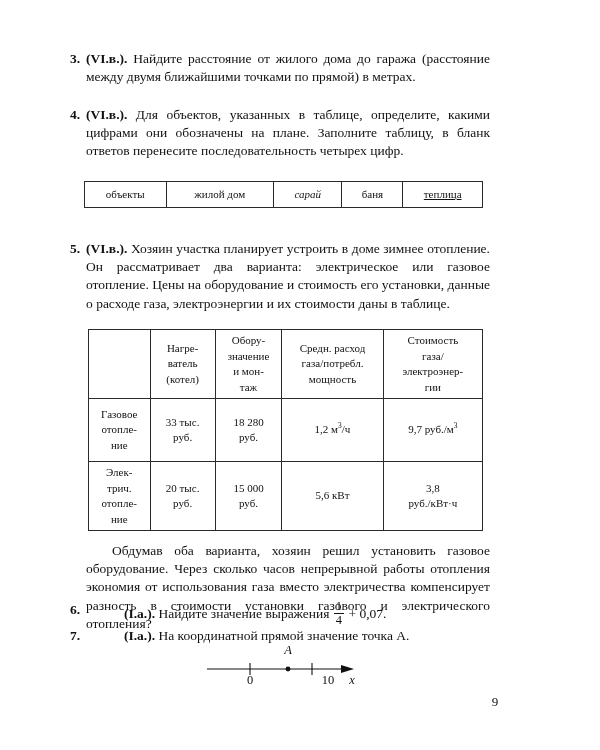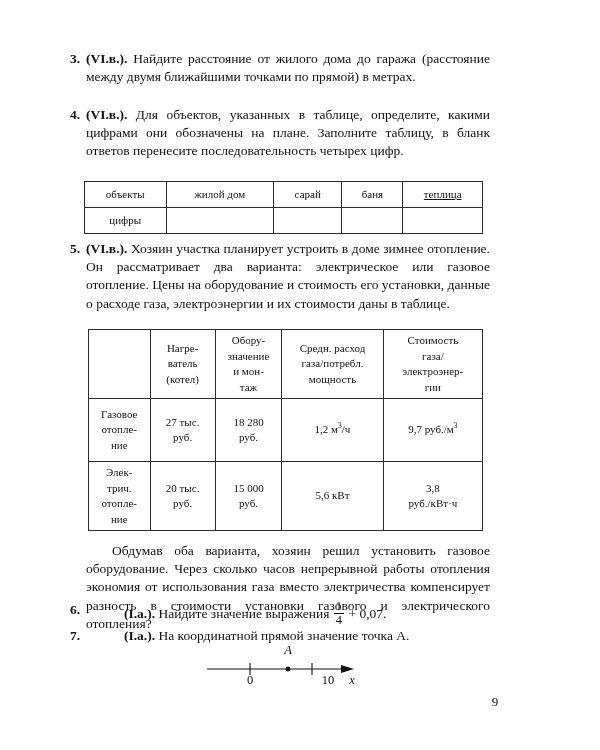--- a/index.html
+++ b/index.html
@@ -143,30 +143,23 @@
       <span class="tag">(VI.в.).</span>
       <span>Для объектов, указанных в таблице, определите, какими цифрами они обозначены на плане. Заполните таблицу, в бланк ответов перенесите последовательность четырех цифр.</span>
     </div>
   </div>
 
   <table class="tbl" id="objects-table">
     <tbody>
       <tr>
         <td style="width:81px;">объекты</td>
         <td style="width:111px;margin-top:32px;">жилой дом</td>
-        <td style="width:68px;">сарай</td>
+        <td style="width:68px;font-style:italic;">сарай</td>
         <td style="width:60px;">баня</td>
         <td style="width:79px;text-decoration:underline;">теплица</td>
-      </tr>
-      <tr>
-        <td>цифры</td>
-        <td></td>
-        <td></td>
-        <td></td>
-        <td></td>
       </tr>
     </tbody>
   </table>
 
   <div class="problem" id="problem-5" style="left:60px; top:240px; width:440px;">
     <div class="prob-num">5.</div>
     <div class="prob-body">
       <span class="tag">(VI.в.).</span>
       <span>Хозяин участка планирует устроить в доме зимнее отопление. Он рассматривает два варианта: электрическое или газовое отопление. Цены на оборудование и стоимость его установки, данные о расходе газа, электроэнергии и их стоимости даны в таблице.</span>
     </div>
@@ -200,21 +193,21 @@
         </td>
       </tr>
 
       <tr>
         <td class="bd">
           <span>Газовое</span><br>
           <span>отопле-</span><br>
           <span>ние</span>
         </td>
         <td class="bd">
-          <span>27 тыс.</span><br>
+          <span>33 тыс.</span><br>
           <span>руб.</span>
         </td>
         <td class="bd">
           <span>18 280</span><br>
           <span>руб.</span>
         </td>
         <td class="bd"><span>1,2 м</span><sup class="sup">3</sup><span>/ч</span></td>
         <td class="bd"><span>9,7 руб./м</span><sup class="sup">3</sup></td>
       </tr>
 

